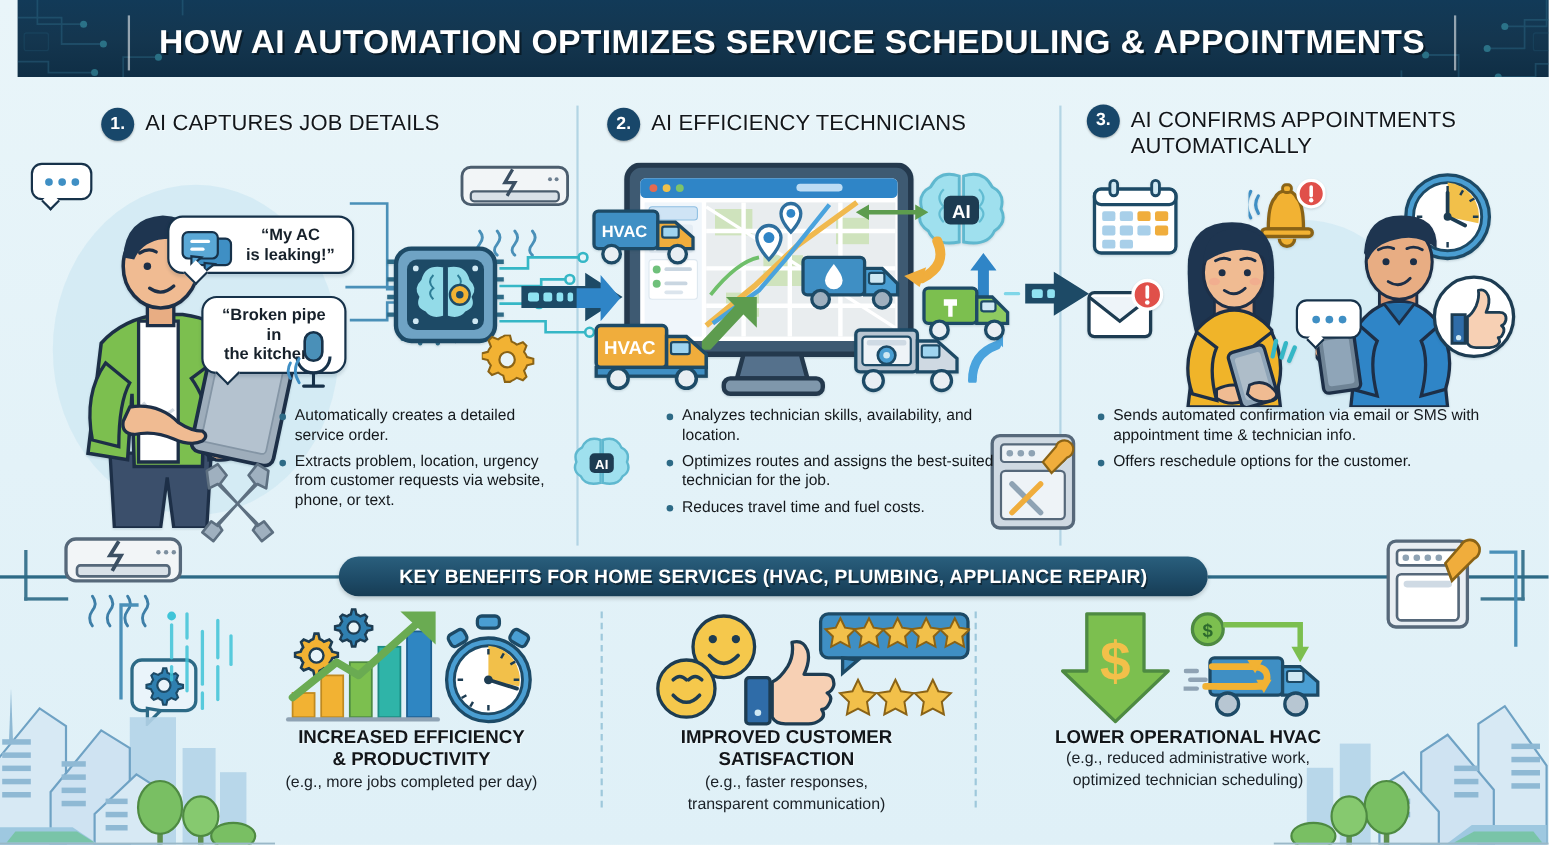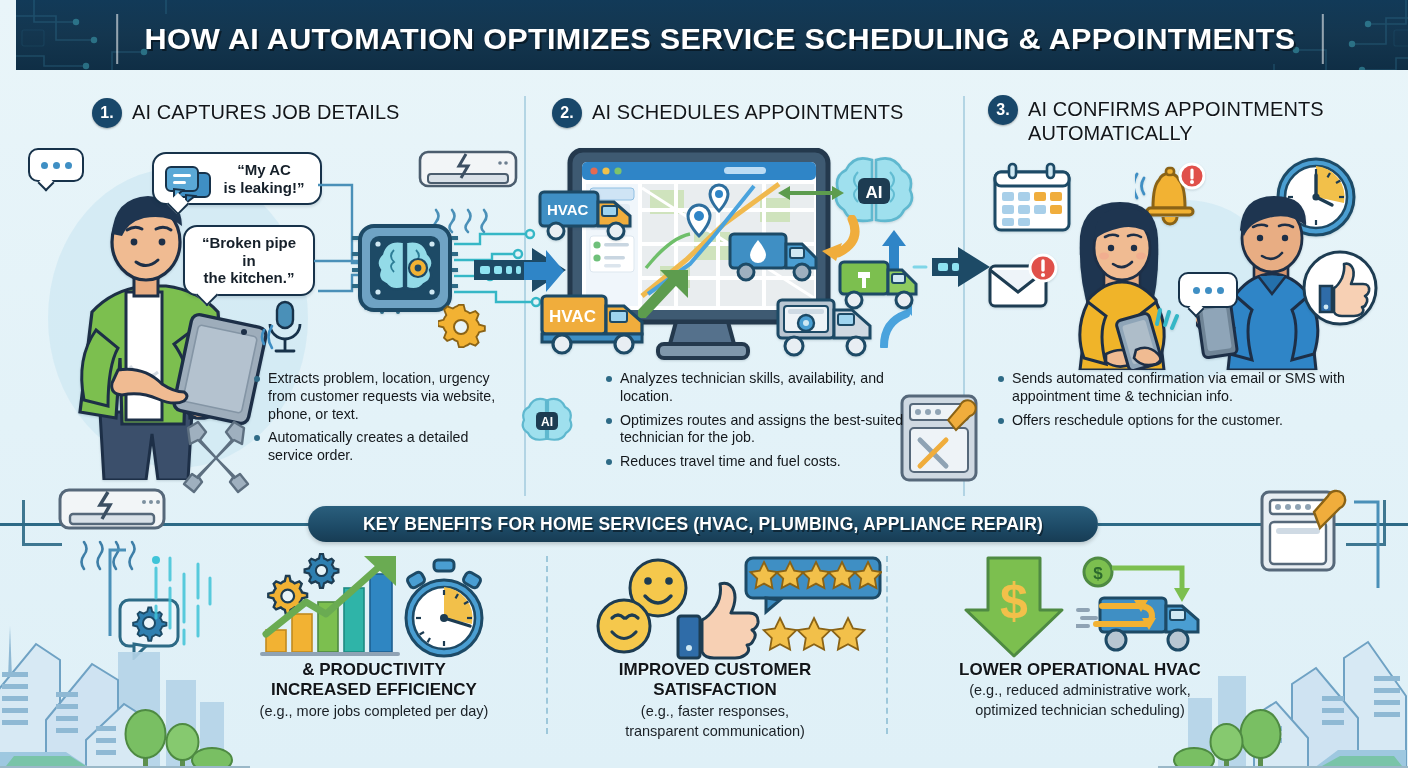--- a/index.html
+++ b/index.html
@@ -73,20 +73,21 @@
     width:6px; height:6px; border-radius:50%; background:#2d6a86;
   }
 
   
   .bubble {
     position:absolute; background:#fff; border:2.5px solid #17324a;
     border-radius:14px; padding:7px 12px;
     font-size:15px; font-weight:600; color:#16202a; line-height:1.18;
     text-align:center;
     box-shadow: 0 2px 3px rgba(20,50,70,.14);
+    margin-top: 44px;
   }
   .bubble .tail {
     position:absolute; width:16px; height:16px; background:#fff;
     border-left:2.5px solid #17324a; border-bottom:2.5px solid #17324a;
     transform: rotate(-45deg);
   }
   .dots-bubble {
     position:absolute; width:56px; height:34px; background:#fff;
     border:2.5px solid #17324a; border-radius:10px;
     display:flex; align-items:center; justify-content:center; gap:5px;
@@ -171,21 +172,21 @@
 
   <div class="col-divider" style="left:524px; top:96px; height:400px;"></div>
   <div class="col-divider" style="left:963px; top:96px; height:400px;"></div>
 
   <div class="step-head" style="left:92px; top:98px; width:420px;">
     <div class="step-num">1.</div>
     <div class="step-title">AI CAPTURES JOB DETAILS</div>
   </div>
   <div class="step-head" style="left:552px; top:98px; width:410px;">
     <div class="step-num">2.</div>
-    <div class="step-title">AI SCHEDULES APPOINTMENTS</div>
+    <div class="step-title">AI EFFICIENCY TECHNICIANS</div>
   </div>
   <div class="step-head" style="left:988px; top:95px; width:370px;">
     <div class="step-num">3.</div>
     <div class="step-title" style="max-width:335px;">AI CONFIRMS APPOINTMENTS AUTOMATICALLY</div>
   </div>
 
   <div class="abs" style="left:48px; top:168px; width:260px; height:300px; border-radius:50%; background:#cfe8f3; opacity:.75;"></div>
 
   <div class="dots-bubble" style="left:28px; top:148px;">
     <i></i>
@@ -358,22 +359,22 @@
   </svg>
 
   <svg class="abs" style="left:176px; top:418px;" width="80" height="76" viewBox="0 0 80 76">
     <g fill="#9fb0bf" stroke="#5d6f80" stroke-width="2.4" stroke-linejoin="round">
       <path d="M12 10 l10 -6 8 10 -6 8 34 38 6 -4 8 10 -10 8 -8 -10 4 -6 -36 -36 -8 4 z"></path>
       <path d="M68 10 l-10 -6 -8 10 6 8 -34 38 -6 -4 -8 10 10 8 8 -10 -4 -6 36 -36 8 4 z"></path>
     </g>
   </svg>
 
   <ul class="bullets" style="left:252px; top:370px; width:260px;">
+    <li>Automatically creates a detailed service order.</li>
     <li>Extracts problem, location, urgency from customer requests via website, phone, or text.</li>
-    <li>Automatically creates a detailed service order.</li>
   </ul>
 
   <svg class="abs shadowed" style="left:564px; top:148px;" width="300" height="220" viewBox="0 0 300 220">
     <rect x="6" y="2" width="258" height="172" rx="13" fill="#3e5a72" stroke="#24394d" stroke-width="5"></rect>
     <rect x="18" y="14" width="234" height="148" rx="5" fill="#ffffff"></rect>
     <rect x="18" y="14" width="234" height="18" rx="5" fill="#2f85c7"></rect>
     <circle cx="30" cy="23" r="3.6" fill="#e36a52"></circle>
       <circle cx="42" cy="23" r="3.6" fill="#f0c04a"></circle>
       <circle cx="54" cy="23" r="3.6" fill="#7ec36a"></circle>
     <rect x="160" y="19" width="42" height="7" rx="3.5" fill="#bcdcf4"></rect>
@@ -845,22 +846,22 @@
       <path d="M60 36 l-2.5 4.4"></path>
         <path d="M32 80 l-2.5 4.4"></path>
         <path d="M66 46 l4.4 -2.5"></path>
         <path d="M21.6 76.5 l4.4 -2.5"></path>
     </g>
     <path d="M46 60 L72 68" stroke="#1d3c52" stroke-width="3.4" stroke-linecap="round"></path>
     <circle cx="46" cy="60" r="4" fill="#1d3c52"></circle>
   </svg>
 
   <div class="benefit" style="left:200px; top:660px; width:348px;">
+    <div class="bt">INCREASED EFFICIENCY</div>
     <div class="bt">&amp; PRODUCTIVITY</div>
-    <div class="bt">INCREASED EFFICIENCY</div>
     <div class="bs">(e.g., more jobs completed per day)</div>
   </div>
 
   <svg class="abs" style="left:596px; top:556px;" width="110" height="104" viewBox="0 0 110 104">
     <circle cx="62" cy="32" r="28" fill="#f5c84c" stroke="#1d3c52" stroke-width="3"></circle>
     <circle cx="52" cy="25" r="3.8" fill="#1d3c52"></circle>
       <circle cx="73" cy="25" r="3.8" fill="#1d3c52"></circle>
     <path d="M49 40 q13 14 26 0" fill="none" stroke="#1d3c52" stroke-width="3.4" stroke-linecap="round"></path>
     <circle cx="28" cy="70" r="26" fill="#f5c84c" stroke="#1d3c52" stroke-width="3"></circle>
     <path d="M16 62 q6 -6 12 0" fill="none" stroke="#1d3c52" stroke-width="3.2" stroke-linecap="round"></path>

